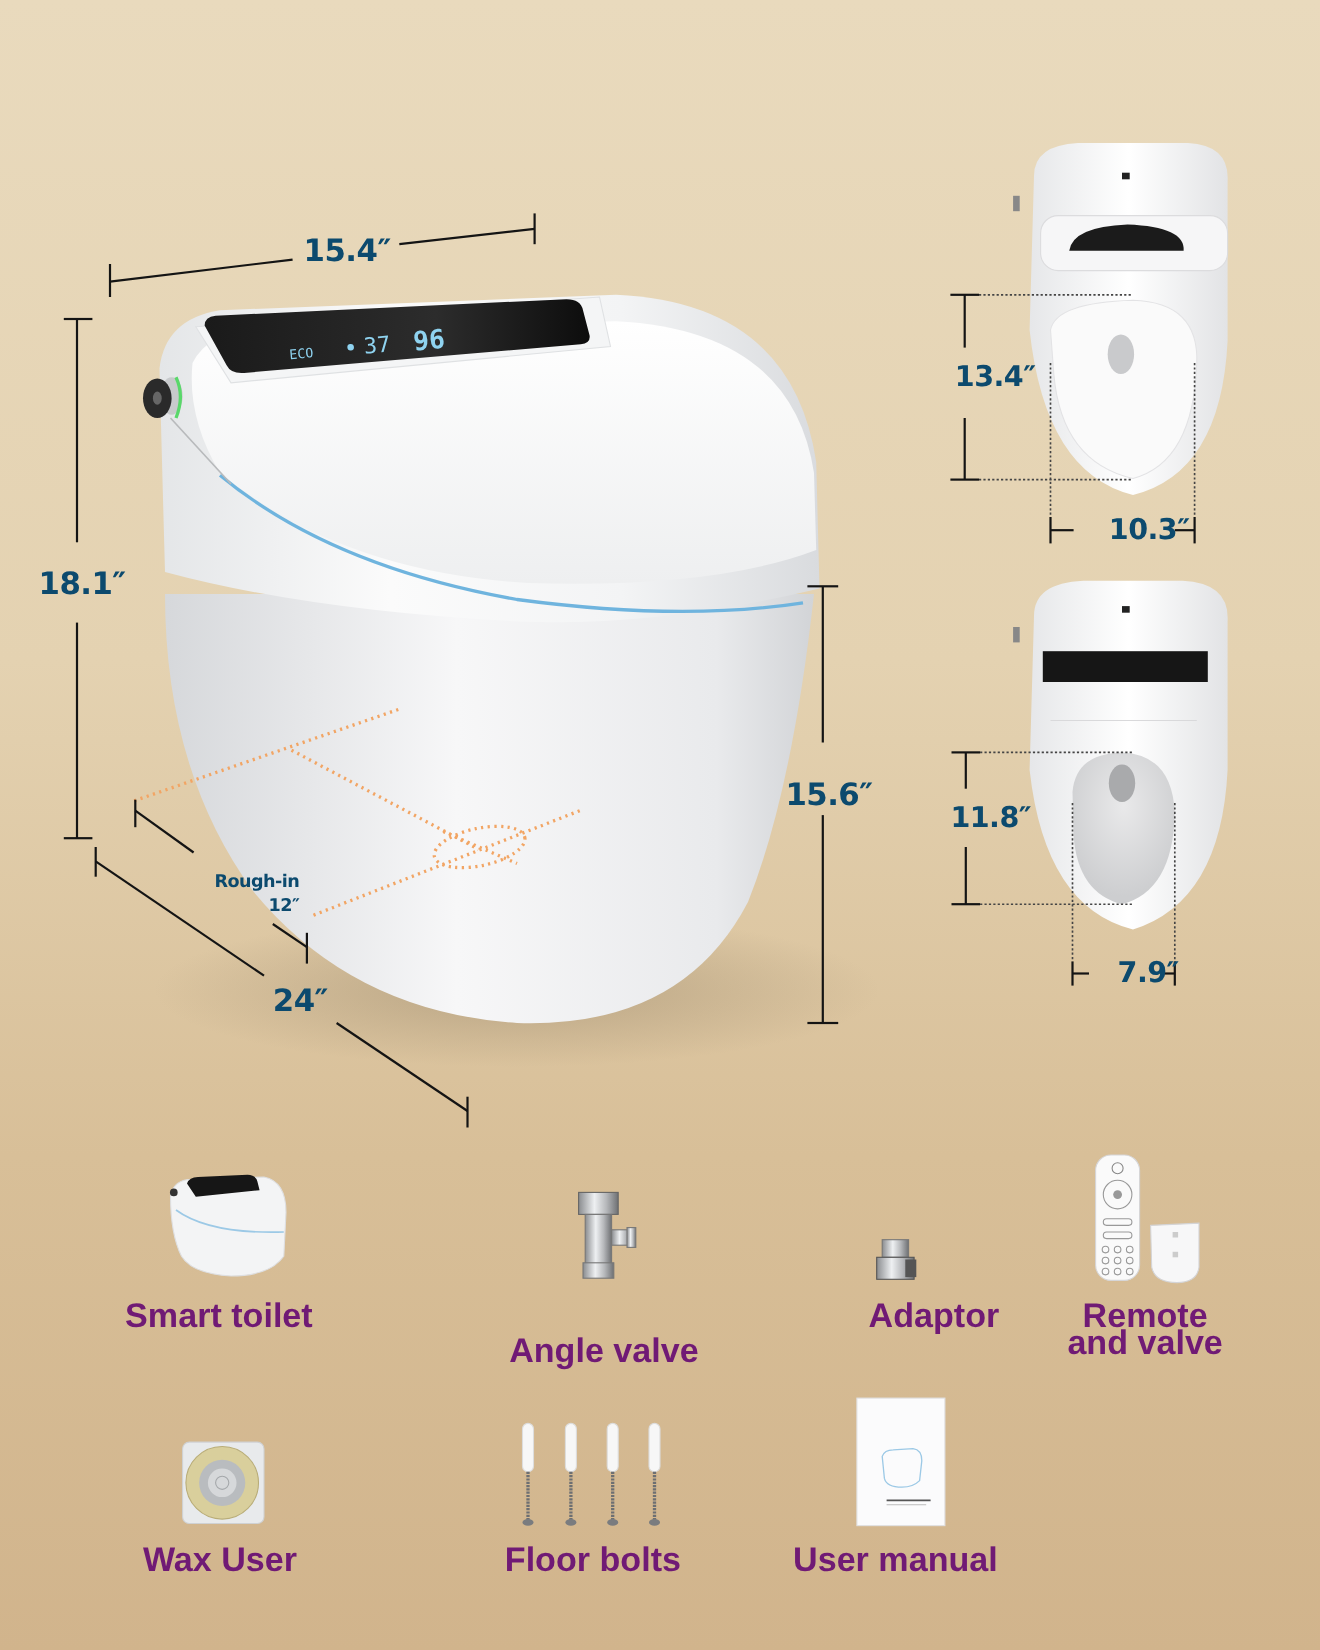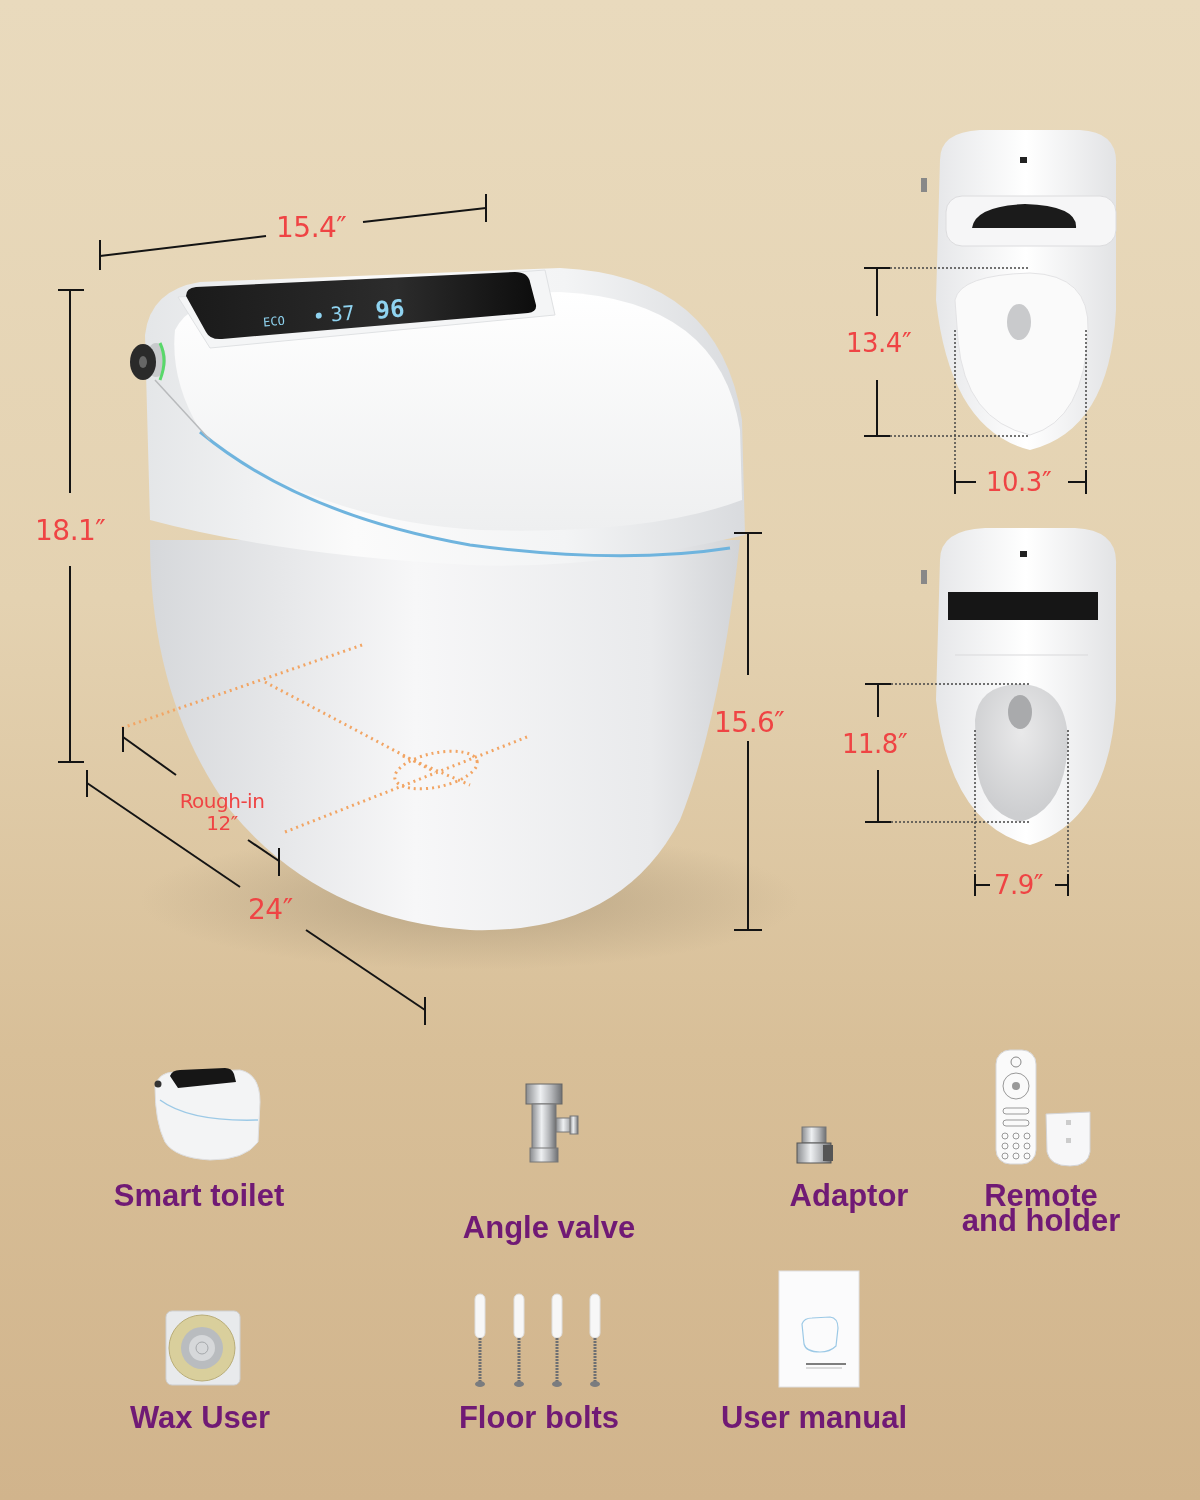--- a/index.html
+++ b/index.html
@@ -8,28 +8,28 @@
       position: relative;
       font-family: "Liberation Sans", "DejaVu Sans", sans-serif;
       background: linear-gradient(180deg, #e9dabd 0%, #e4d2b1 40%, #d8bf98 70%, #d1b48c 100%);
       color: #141414;
     }
     .abs { position: absolute; }
     svg.overlay { position: absolute; left: 0; top: 0; }
     .dim-label {
       position: absolute;
       font-family: "DejaVu Sans", "Liberation Sans", sans-serif;
-      font-weight: 400;
-      color: #ef4444;
+      font-weight: 700;
+      color: #0c4a6e;
       white-space: nowrap;
       letter-spacing: -0.5px;
     }
     .dim-lg { font-size: 28px; }
-    .dim-md { font-size: 26px; }
-    .dim-sm { font-size: 20px; text-align: center; line-height: 22px; }
+    .dim-md { font-size: 26px; margin-left: 22px; }
+    .dim-sm { font-size: 16px; text-align: right; line-height: 22px; }
     .item-label {
       position: absolute;
       font-family: "Liberation Sans", "DejaVu Sans", sans-serif;
       font-weight: 700;
       font-size: 31px;
       color: #701a75;
       text-align: center;
       line-height: 25px;
       transform: translateX(-50%);
       white-space: nowrap;
@@ -267,21 +267,21 @@
       <circle cx="15" cy="108" r="3"></circle>
         <circle cx="26" cy="108" r="3"></circle>
         <circle cx="37" cy="108" r="3"></circle>
     </g>
     <path d="M56 66 L100 64 L100 104 Q98 118 80 118 Q60 118 57 104 Z" fill="#f7f7f8" stroke="#d4d4d6"></path>
     <rect x="76" y="72" width="5" height="5" fill="#ccc"></rect>
     <rect x="76" y="90" width="5" height="5" fill="#ccc"></rect>
   </svg>
   <div class="item-label" style="left:1041px; top:1183px;">
     <div>Remote</div>
-    <div>and holder</div>
+    <div>and valve</div>
   </div>
 
   <svg class="abs" style="left:164px; top:1309px;" width="78" height="78" viewBox="0 0 78 78">
     <rect x="2" y="2" width="74" height="74" rx="6" fill="#e8eaec" stroke="#cfd1d3"></rect>
     <circle cx="38" cy="39" r="33" fill="#d9cf9c" stroke="#b9ad78"></circle>
     <circle cx="38" cy="39" r="21" fill="#b9bcbf"></circle>
     <circle cx="38" cy="39" r="13" fill="#d6d8da"></circle>
     <circle cx="38" cy="39" r="6" fill="none" stroke="#a5a8ab"></circle>
   </svg>
   <div class="item-label" style="left:200px; top:1405px;">Wax User</div>

